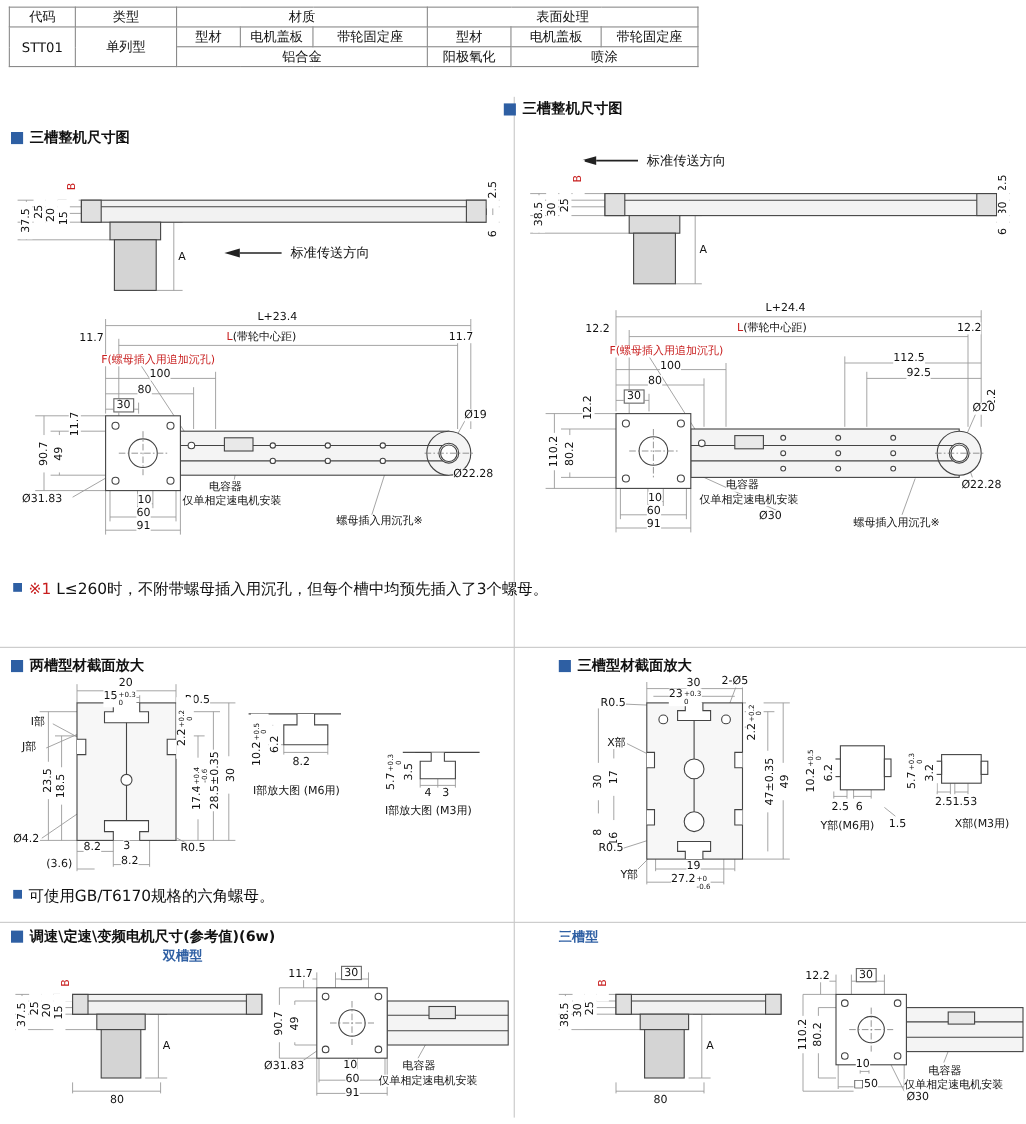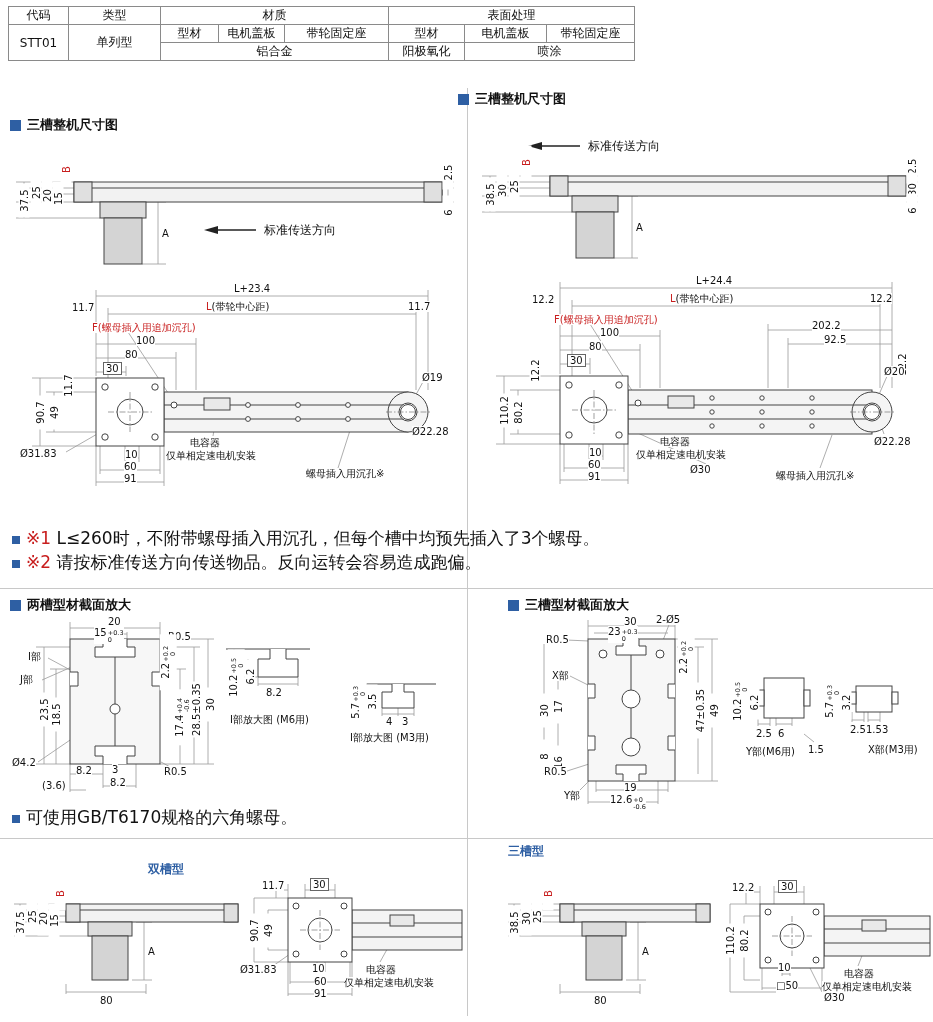--- a/index.html
+++ b/index.html
@@ -15,21 +15,21 @@
 .draw{position:absolute}
 .draw svg{position:absolute;left:0;top:0}
 .lbl{position:absolute;font-size:10px;line-height:1.1;white-space:nowrap;background:#fff}
 .lbl i{font-style:normal}
 .v{width:34px;text-align:center;transform:rotate(-90deg)}
 .vw{width:56px;text-align:center;transform:rotate(-90deg)}
 .red{color:#c81e1e}
 .box{border:1px solid #666;padding:0 2px}
 .tol{display:inline-flex;flex-direction:column;font-size:6.5px;line-height:1.05;margin-left:1px;vertical-align:1px}
 .dirtxt{font-size:12px;background:#fff}
-.note{position:absolute;display:flex;align-items:center;gap:6px;font-size:17px}
+.note{position:absolute;display:flex;align-items:flex-start;gap:6px;font-size:14px}
 .nsq{width:8px;height:8px;background:#2e5fa3;margin-top:3px;flex:none}
 .captxt{font-size:10px}
 </style>
 </head>
 <body>
 
 <div class="page">
 
   <table class="spec">
     <tbody>
@@ -69,20 +69,24 @@
       <span class="sq"></span>
       <span>三槽整机尺寸图</span>
     </div>
   <div class="sec" style="left:10px;top:596px">
       <span class="sq"></span>
       <span>两槽型材截面放大</span>
     </div>
   <div class="sec" style="left:508px;top:596px">
       <span class="sq"></span>
       <span>三槽型材截面放大</span>
+    </div>
+  <div class="sec" style="left:10px;top:842px">
+      <span class="sq"></span>
+      <span>调速\定速\变频电机尺寸(参考值)(6w)</span>
     </div>
   <div class="subttl" style="left:148px;top:861px">双槽型</div>
   <div class="subttl" style="left:508px;top:843px">三槽型</div>
 
   <div class="draw" style="left:8px;top:138px;width:452px;height:138px">
     <svg width="452" height="138">
       <g stroke="#999" stroke-width="0.8" fill="none">
         <line x1="8" y1="44" x2="66" y2="44"></line>
           <line x1="8" y1="64" x2="66" y2="64"></line>
         <line x1="20" y1="50" x2="66" y2="50"></line>
@@ -206,24 +210,20 @@
     <span class="lbl" style="left:117px;top:169px">10</span>
     <span class="lbl" style="left:116px;top:181px">60</span>
     <span class="lbl" style="left:116px;top:193px">91</span>
     <span class="lbl" style="left:414px;top:92px">Ø19</span>
     <span class="lbl" style="left:404px;top:146px">Ø22.28</span>
   </div>
 
   <div class="note" style="left:12px;top:527px">
     <span class="nsq"></span>
     <span><i class="red" style="font-style:normal">※1</i> <span>L≤260时，不附带螺母插入用沉孔，但每个槽中均预先插入了3个螺母。</span></span>
-  </div>
-  <div class="note" style="left:12px;top:551px">
-    <span class="nsq"></span>
-    <span><i class="red" style="font-style:normal">※2</i> <span>请按标准传送方向传送物品。反向运转会容易造成跑偏。</span></span>
   </div>
 
   <div class="draw" style="left:472px;top:118px;width:455px;height:150px">
     <svg width="455" height="150">
       <g stroke="#999" stroke-width="0.8" fill="none">
         <line x1="10" y1="58" x2="78" y2="58"></line>
           <line x1="10" y1="78" x2="78" y2="78"></line>
         <line x1="22" y1="64" x2="78" y2="64"></line>
           <line x1="34" y1="70" x2="78" y2="70"></line>
         <line x1="10" y1="94" x2="100" y2="94"></line>
@@ -337,21 +337,21 @@
     </svg>
     <span class="lbl" style="left:224px;top:3px">L+24.4</span>
     <div class="lbl" style="left:198px;top:21px"><span class="red">L</span><span>(带轮中心距)</span></div>
     <span class="lbl" style="left:60px;top:22px">12.2</span>
     <span class="lbl" style="left:398px;top:21px">12.2</span>
     <span class="lbl red" style="left:82px;top:42px">F(螺母插入用追加沉孔)</span>
     <span class="lbl" style="left:128px;top:55px">100</span>
     <span class="lbl" style="left:117px;top:69px">80</span>
     <span class="lbl box" style="left:95px;top:82px">30</span>
     <span class="lbl v" style="left:46px;top:93px">12.2</span>
-    <span class="lbl" style="left:340px;top:48px">202.2</span>
+    <span class="lbl" style="left:340px;top:48px">112.5</span>
     <span class="lbl" style="left:352px;top:62px">92.5</span>
     <span class="lbl v" style="left:413px;top:87px">12.2</span>
     <span class="lbl v" style="left:15px;top:133px">110.2</span>
     <span class="lbl v" style="left:29px;top:135px">80.2</span>
     <span class="lbl" style="left:218px;top:192px">Ø30</span>
     <span class="lbl" style="left:188px;top:164px">电容器</span>
     <span class="lbl" style="left:164px;top:177px">仅单相定速电机安装</span>
     <span class="lbl" style="left:304px;top:198px">螺母插入用沉孔※</span>
     <span class="lbl" style="left:117px;top:175px">10</span>
     <span class="lbl" style="left:116px;top:187px">60</span>
@@ -549,21 +549,21 @@
     <span class="lbl" style="left:148px;top:0px">2-Ø5</span>
     <span class="lbl" style="left:38px;top:20px">R0.5</span>
     <span class="lbl" style="left:44px;top:56px">X部</span>
     <span class="lbl" style="left:56px;top:176px">Y部</span>
     <span class="lbl v" style="left:19px;top:91px">30</span>
     <span class="lbl v" style="left:33px;top:87px">17</span>
     <span class="lbl v" style="left:19px;top:137px">8</span>
     <span class="lbl v" style="left:33px;top:143px">16</span>
     <span class="lbl" style="left:36px;top:152px">R0.5</span>
     <span class="lbl" style="left:116px;top:168px">19</span>
-    <span class="lbl" style="left:102px;top:180px"><i>12.6</i><span class="tol">
+    <span class="lbl" style="left:102px;top:180px"><i>27.2</i><span class="tol">
           <i>+0</i>
           <i>-0.6</i>
         </span></span>
     <span class="lbl vw" style="left:150px;top:35px"><i>2.2</i><span class="tol">
           <i>+0.2</i>
           <i>0</i>
         </span></span>
     <span class="lbl vw" style="left:164px;top:91px">47±0.35</span>
     <span class="lbl v" style="left:189px;top:91px">49</span>
     <span class="lbl vw" style="left:204px;top:79px"><i>10.2</i><span class="tol">

